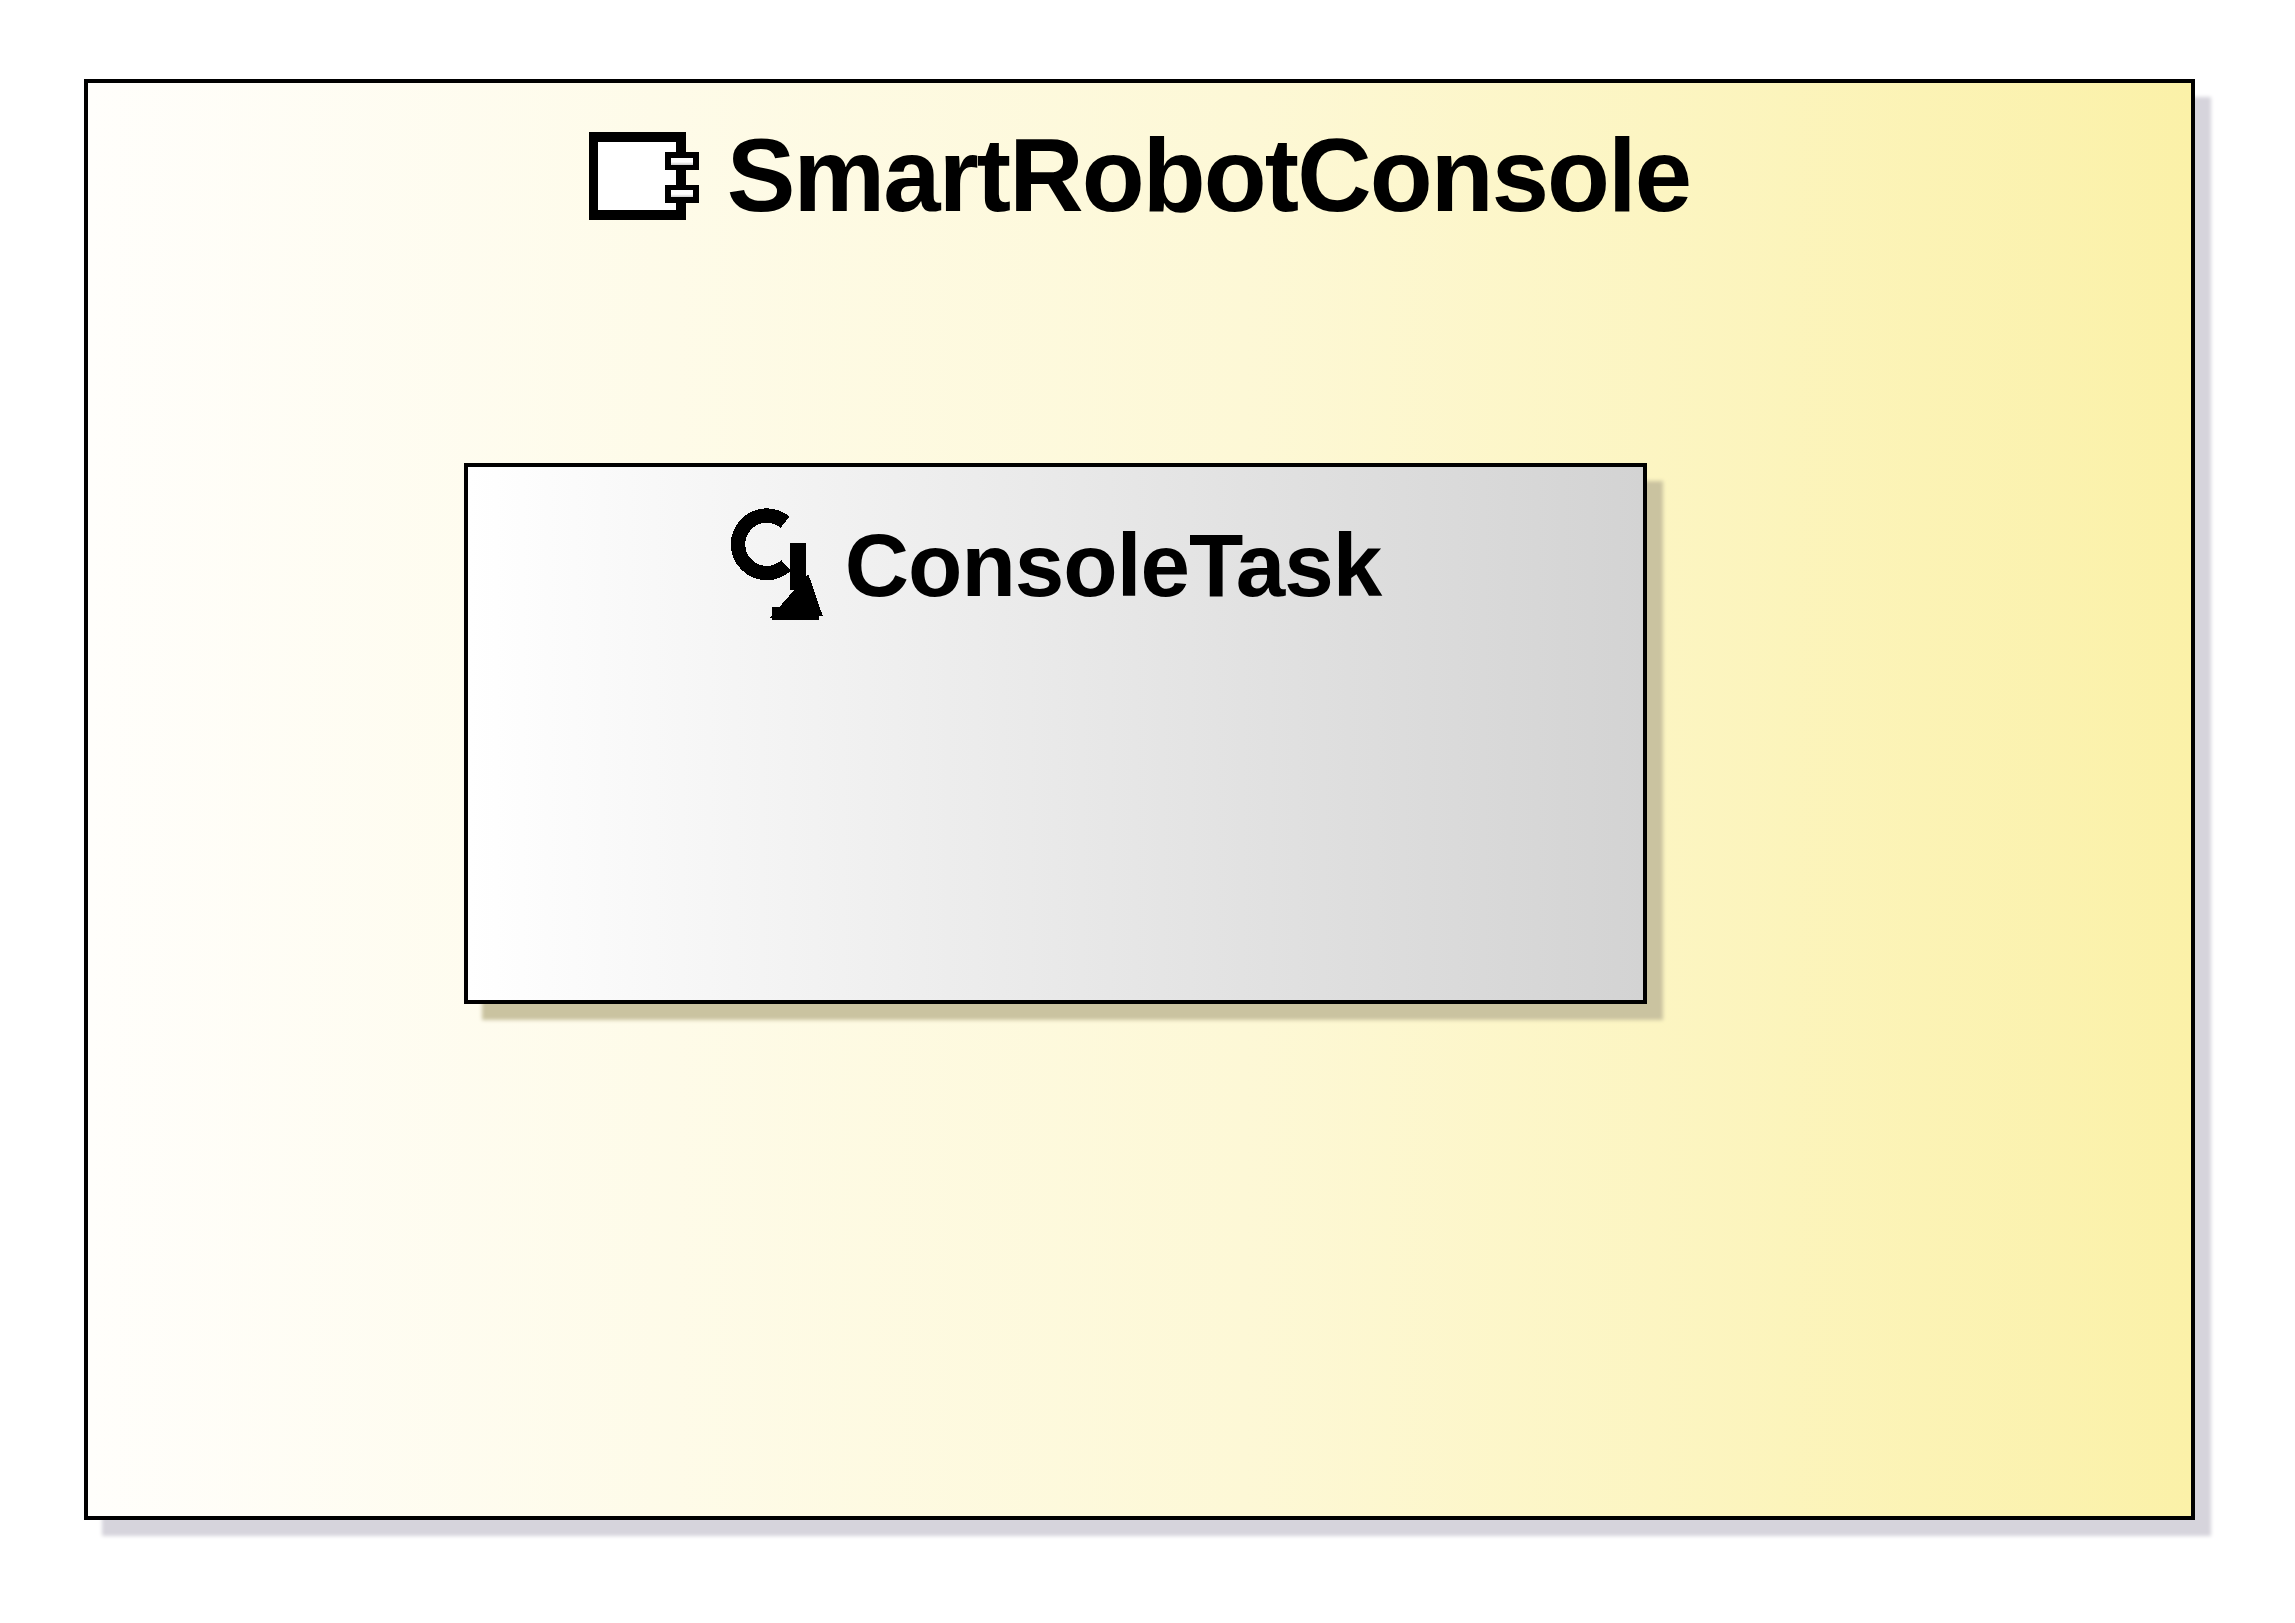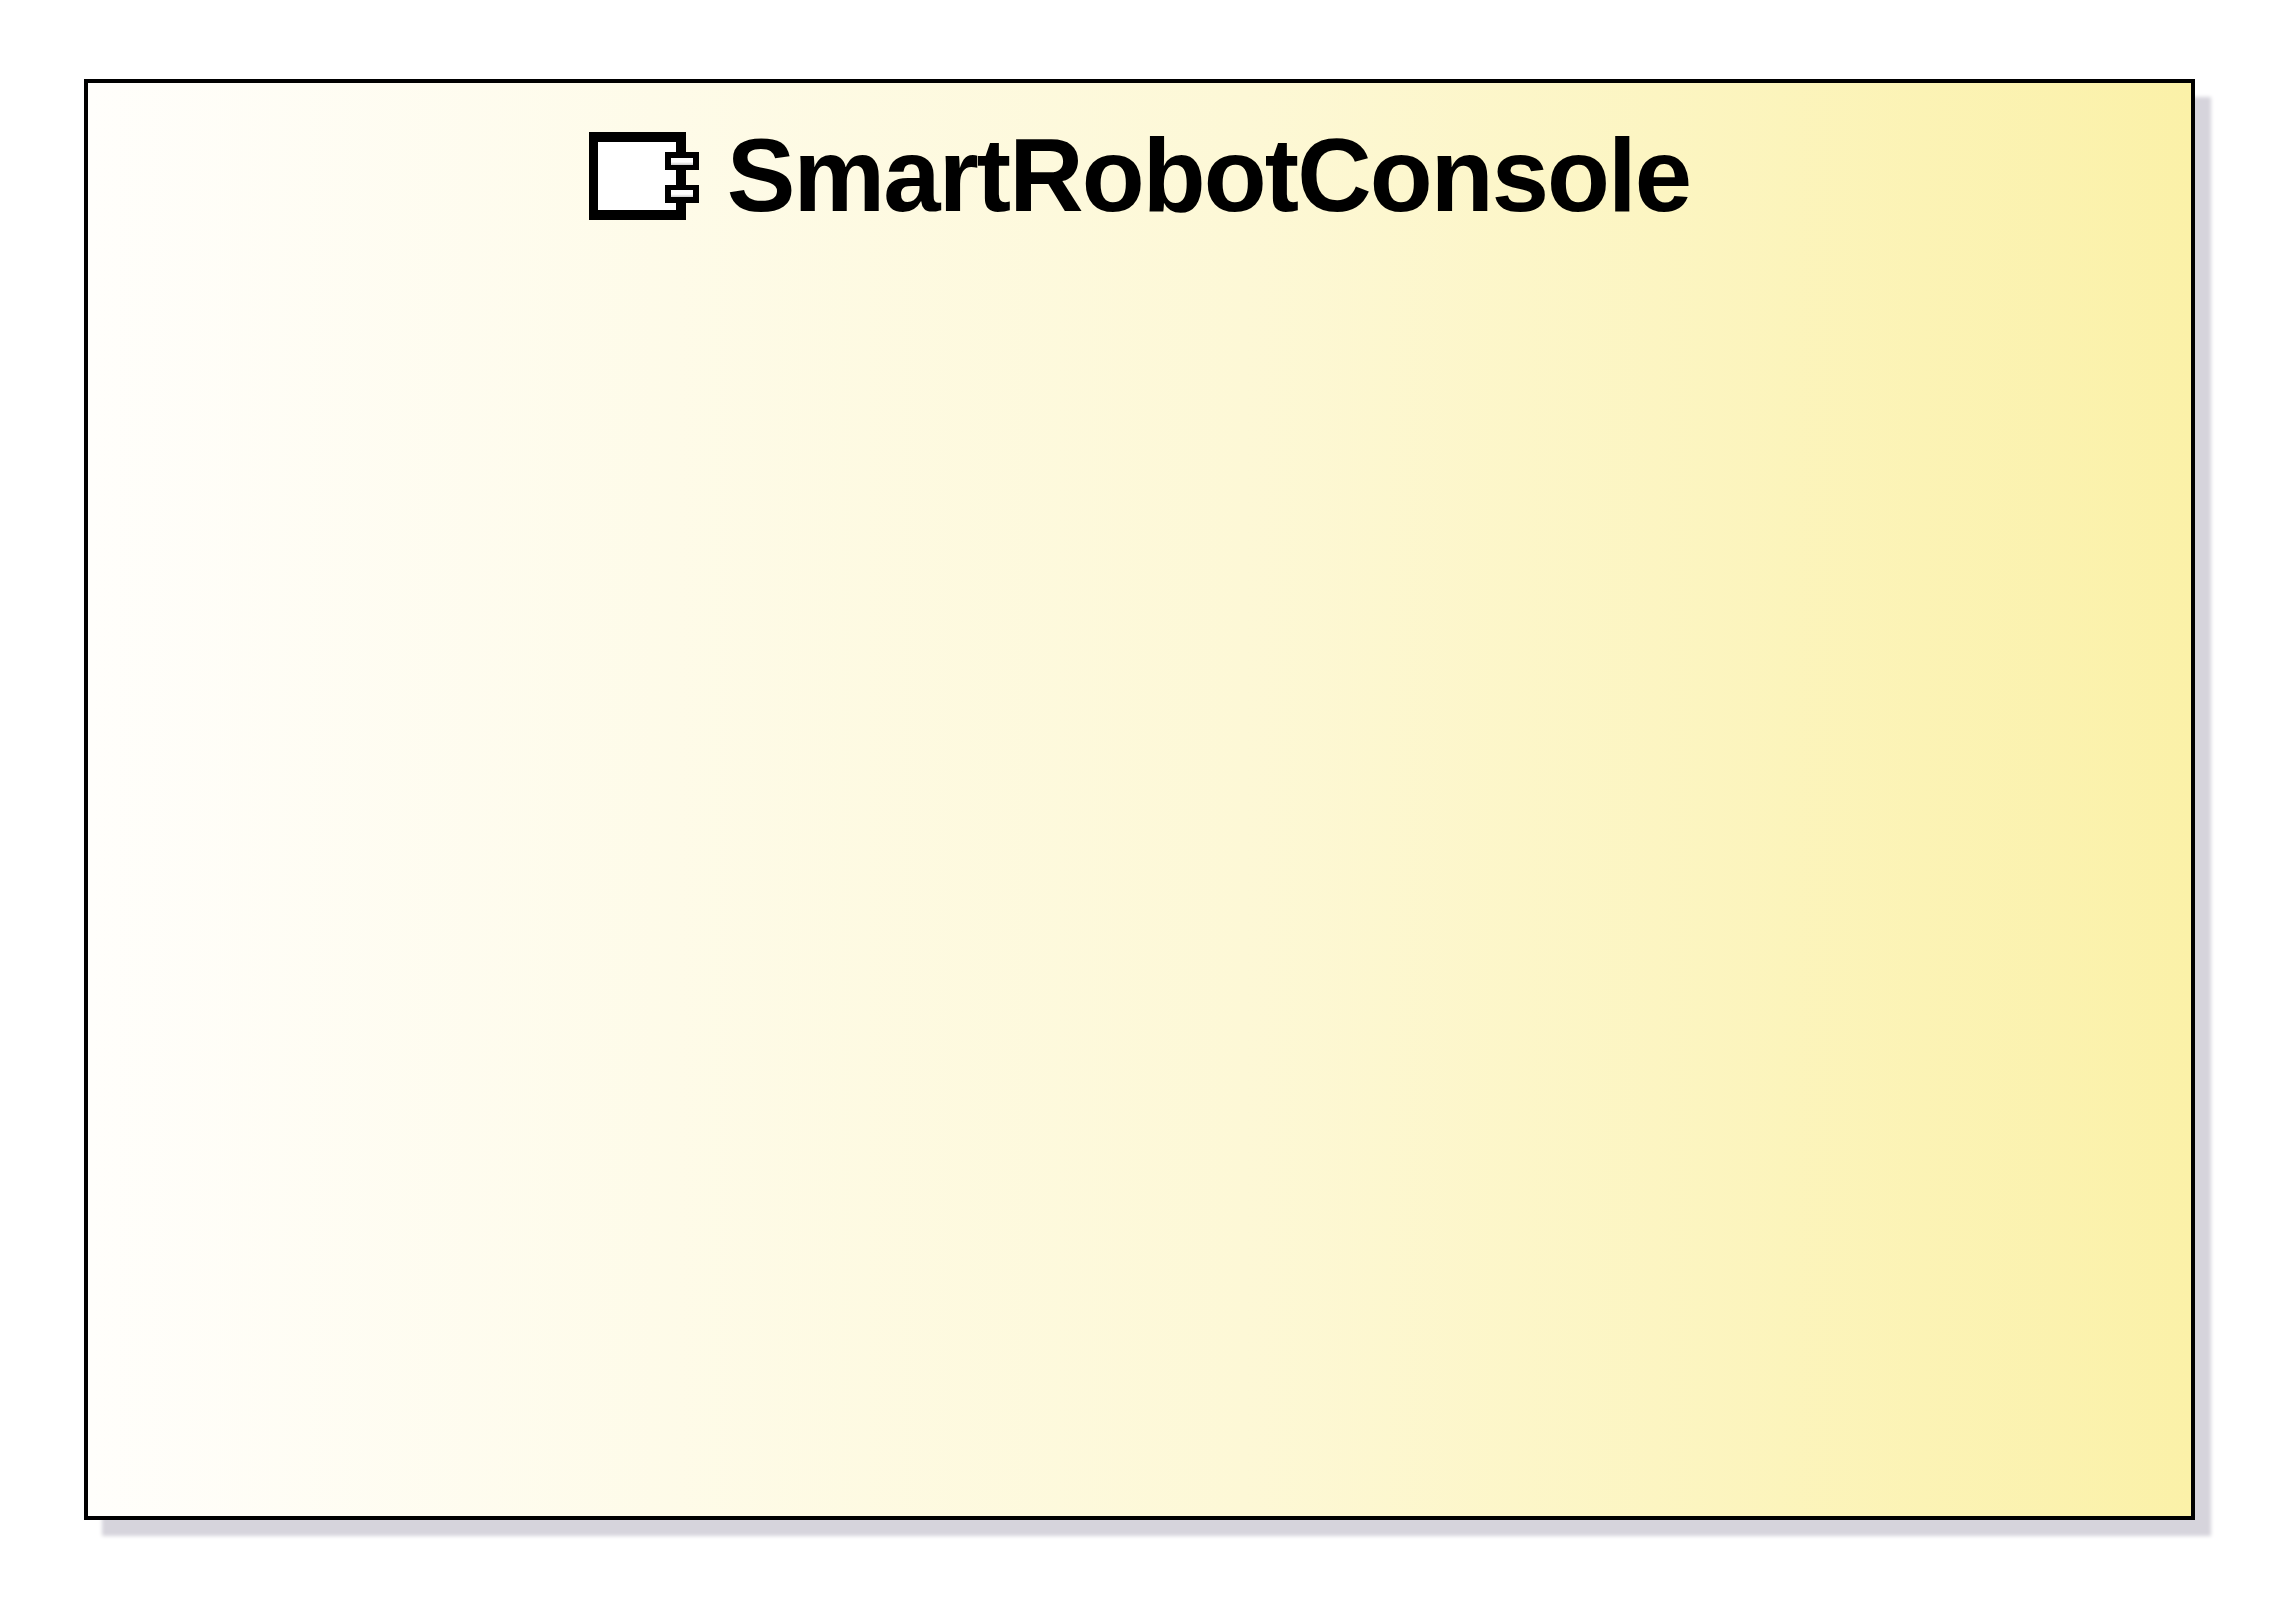--- a/index.html
+++ b/index.html
@@ -110,17 +110,31 @@
             <stop offset="1" stop-color="#9c9c9c"></stop>
           </linearGradient>
         </defs>
         <rect x="2.5" y="2.5" width="46" height="41" fill="#ffffff" stroke="#000000" stroke-width="5"></rect>
         <rect x="41.5" y="12" width="15" height="6.5" fill="url(#tabShine)" stroke="#000000" stroke-width="3"></rect>
         <rect x="41.5" y="29" width="15" height="6.5" fill="url(#tabShine)" stroke="#000000" stroke-width="3"></rect>
       </svg>
       <span class="name-label">SmartRobotConsole</span>
     </div>
 
+    <div class="task-box">
+      <div class="task-title">
+        <svg class="task-icon-svg" viewBox="0 0 36 44" shape-rendering="crispEdges" xmlns="http://www.w3.org/2000/svg">
+
+          <path d="M 21.1 5.6 A 11 11 0 1 0 21.5 22.2" fill="none" stroke="#000000" stroke-width="5.5"></path>
+
+          <rect x="23" y="13.5" width="6" height="18" fill="#000000"></rect>
+
+          <polygon points="15,42.5 30,25.5 35.5,41.5" fill="#000000"></polygon>
+          <rect x="16" y="38" width="18" height="5" fill="#000000"></rect>
+        </svg>
+        <span class="name-label">ConsoleTask</span>
+      </div>
+    </div>
 
   </div>
 
 </div>
 
 
 </body></html>

